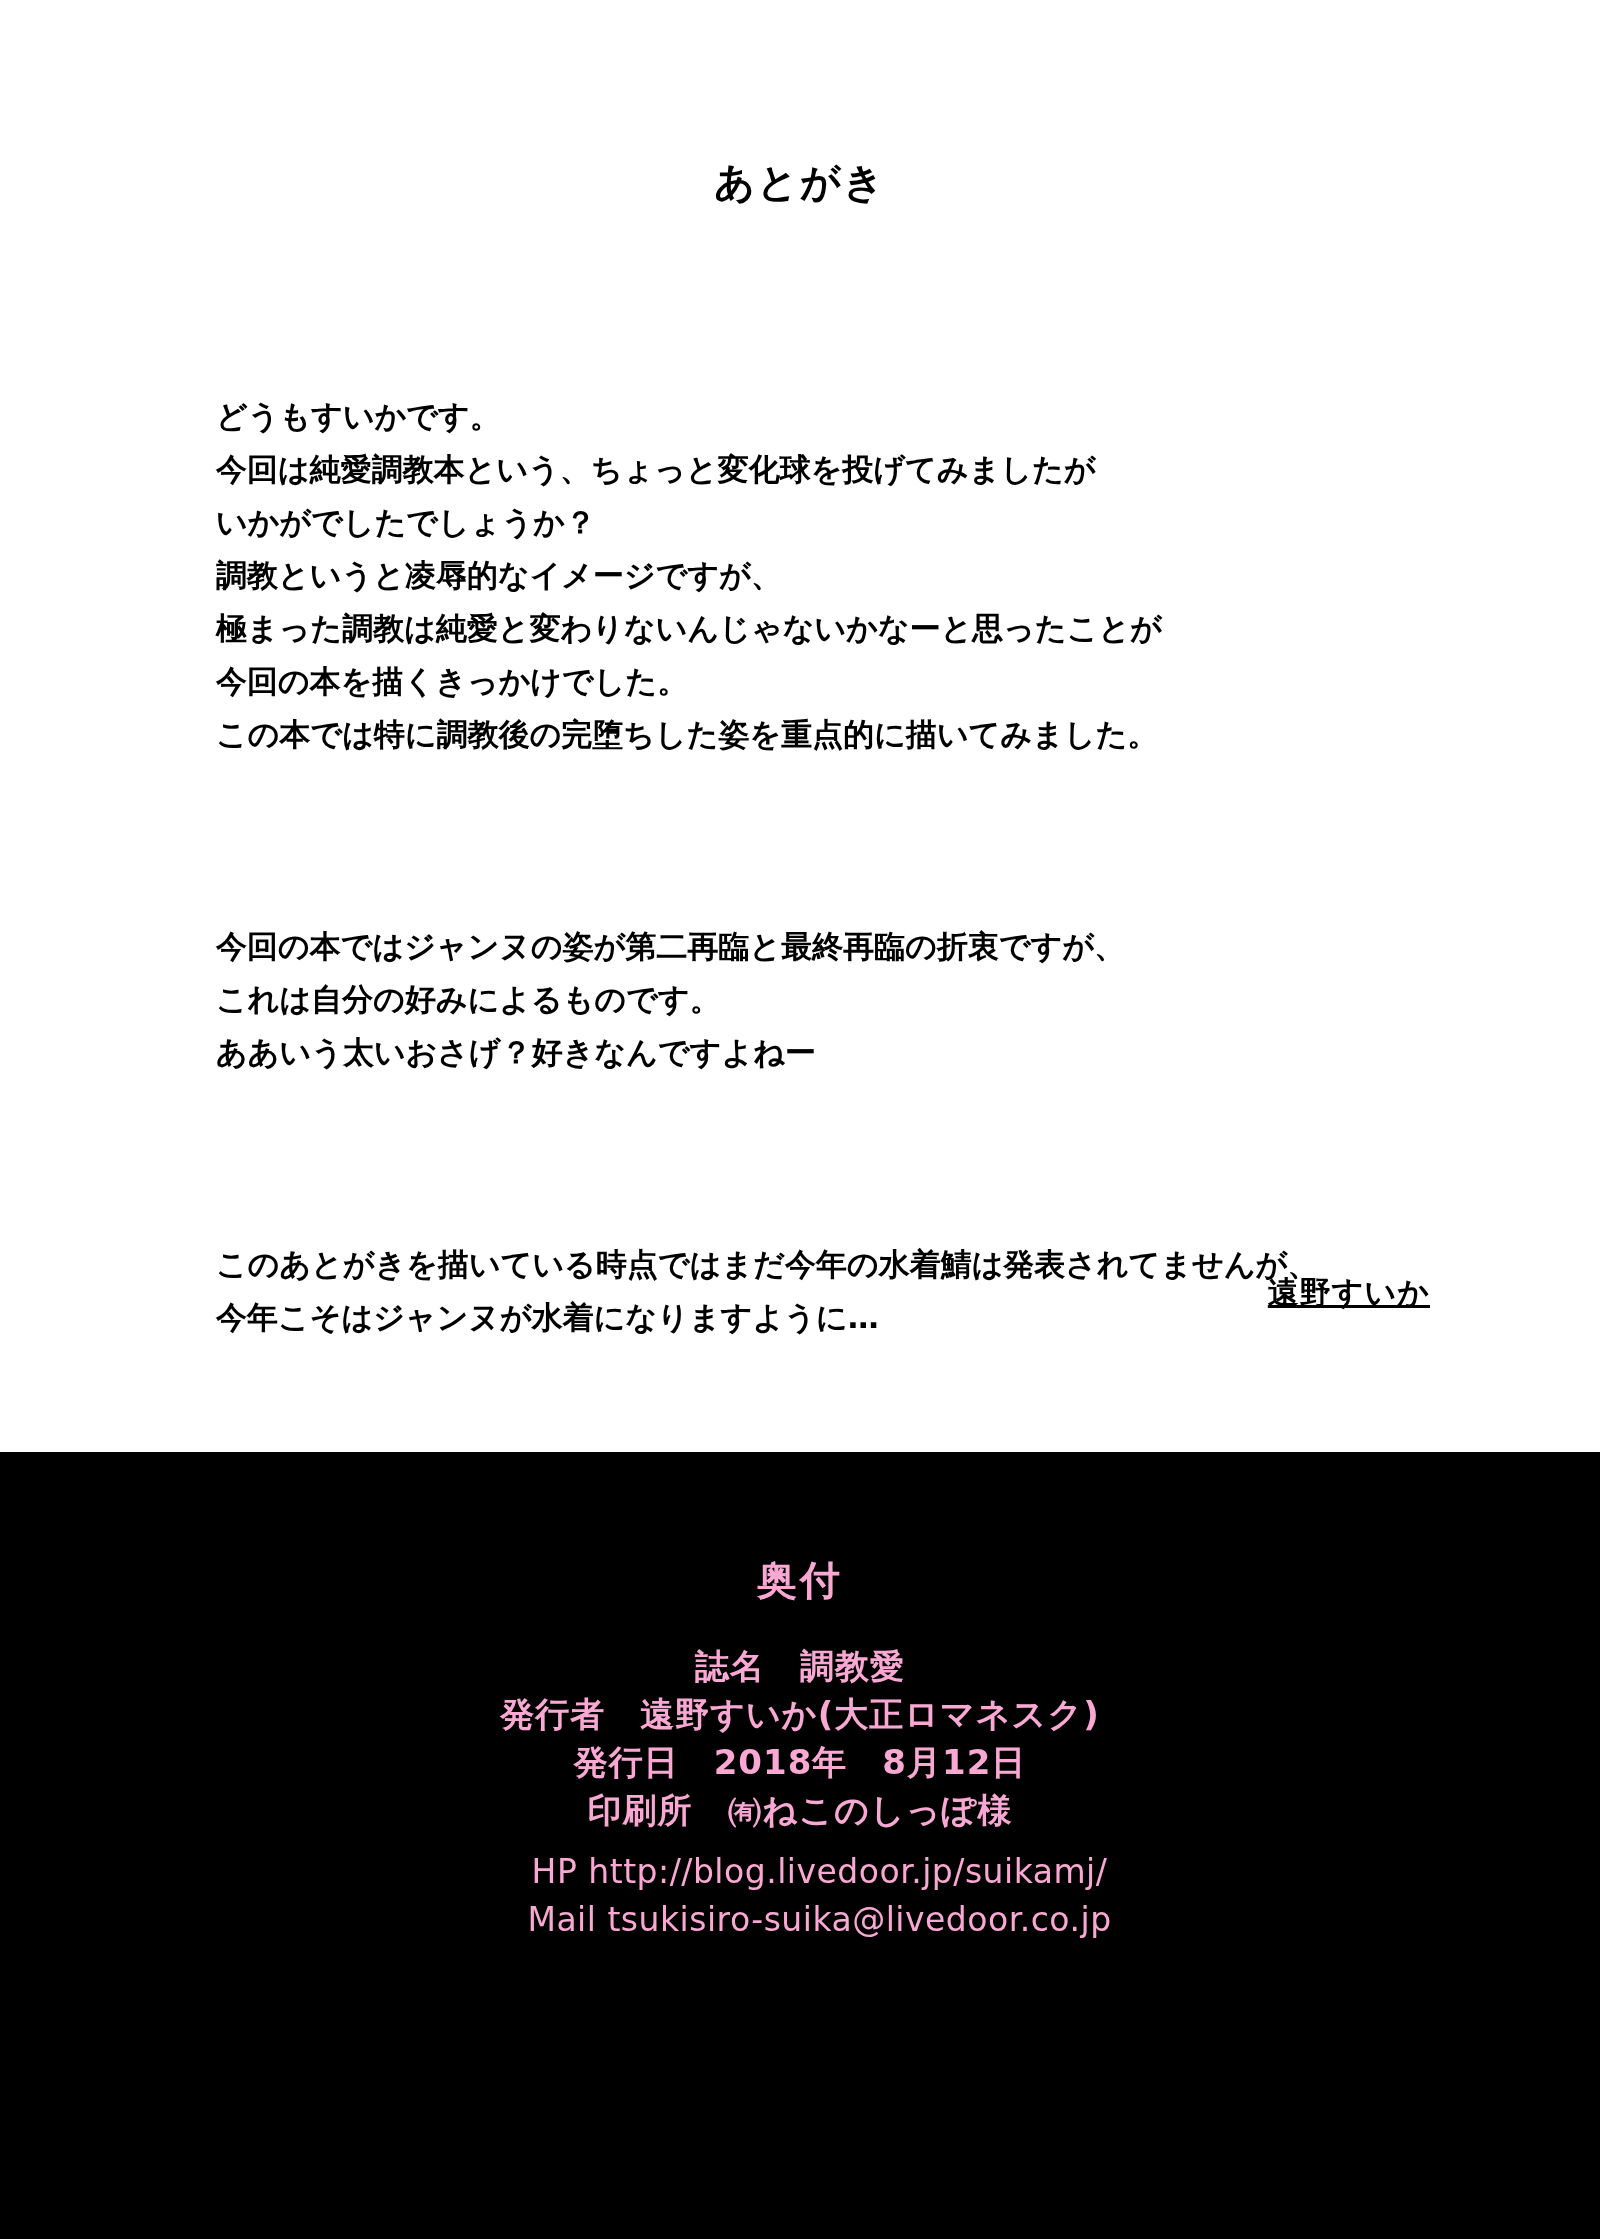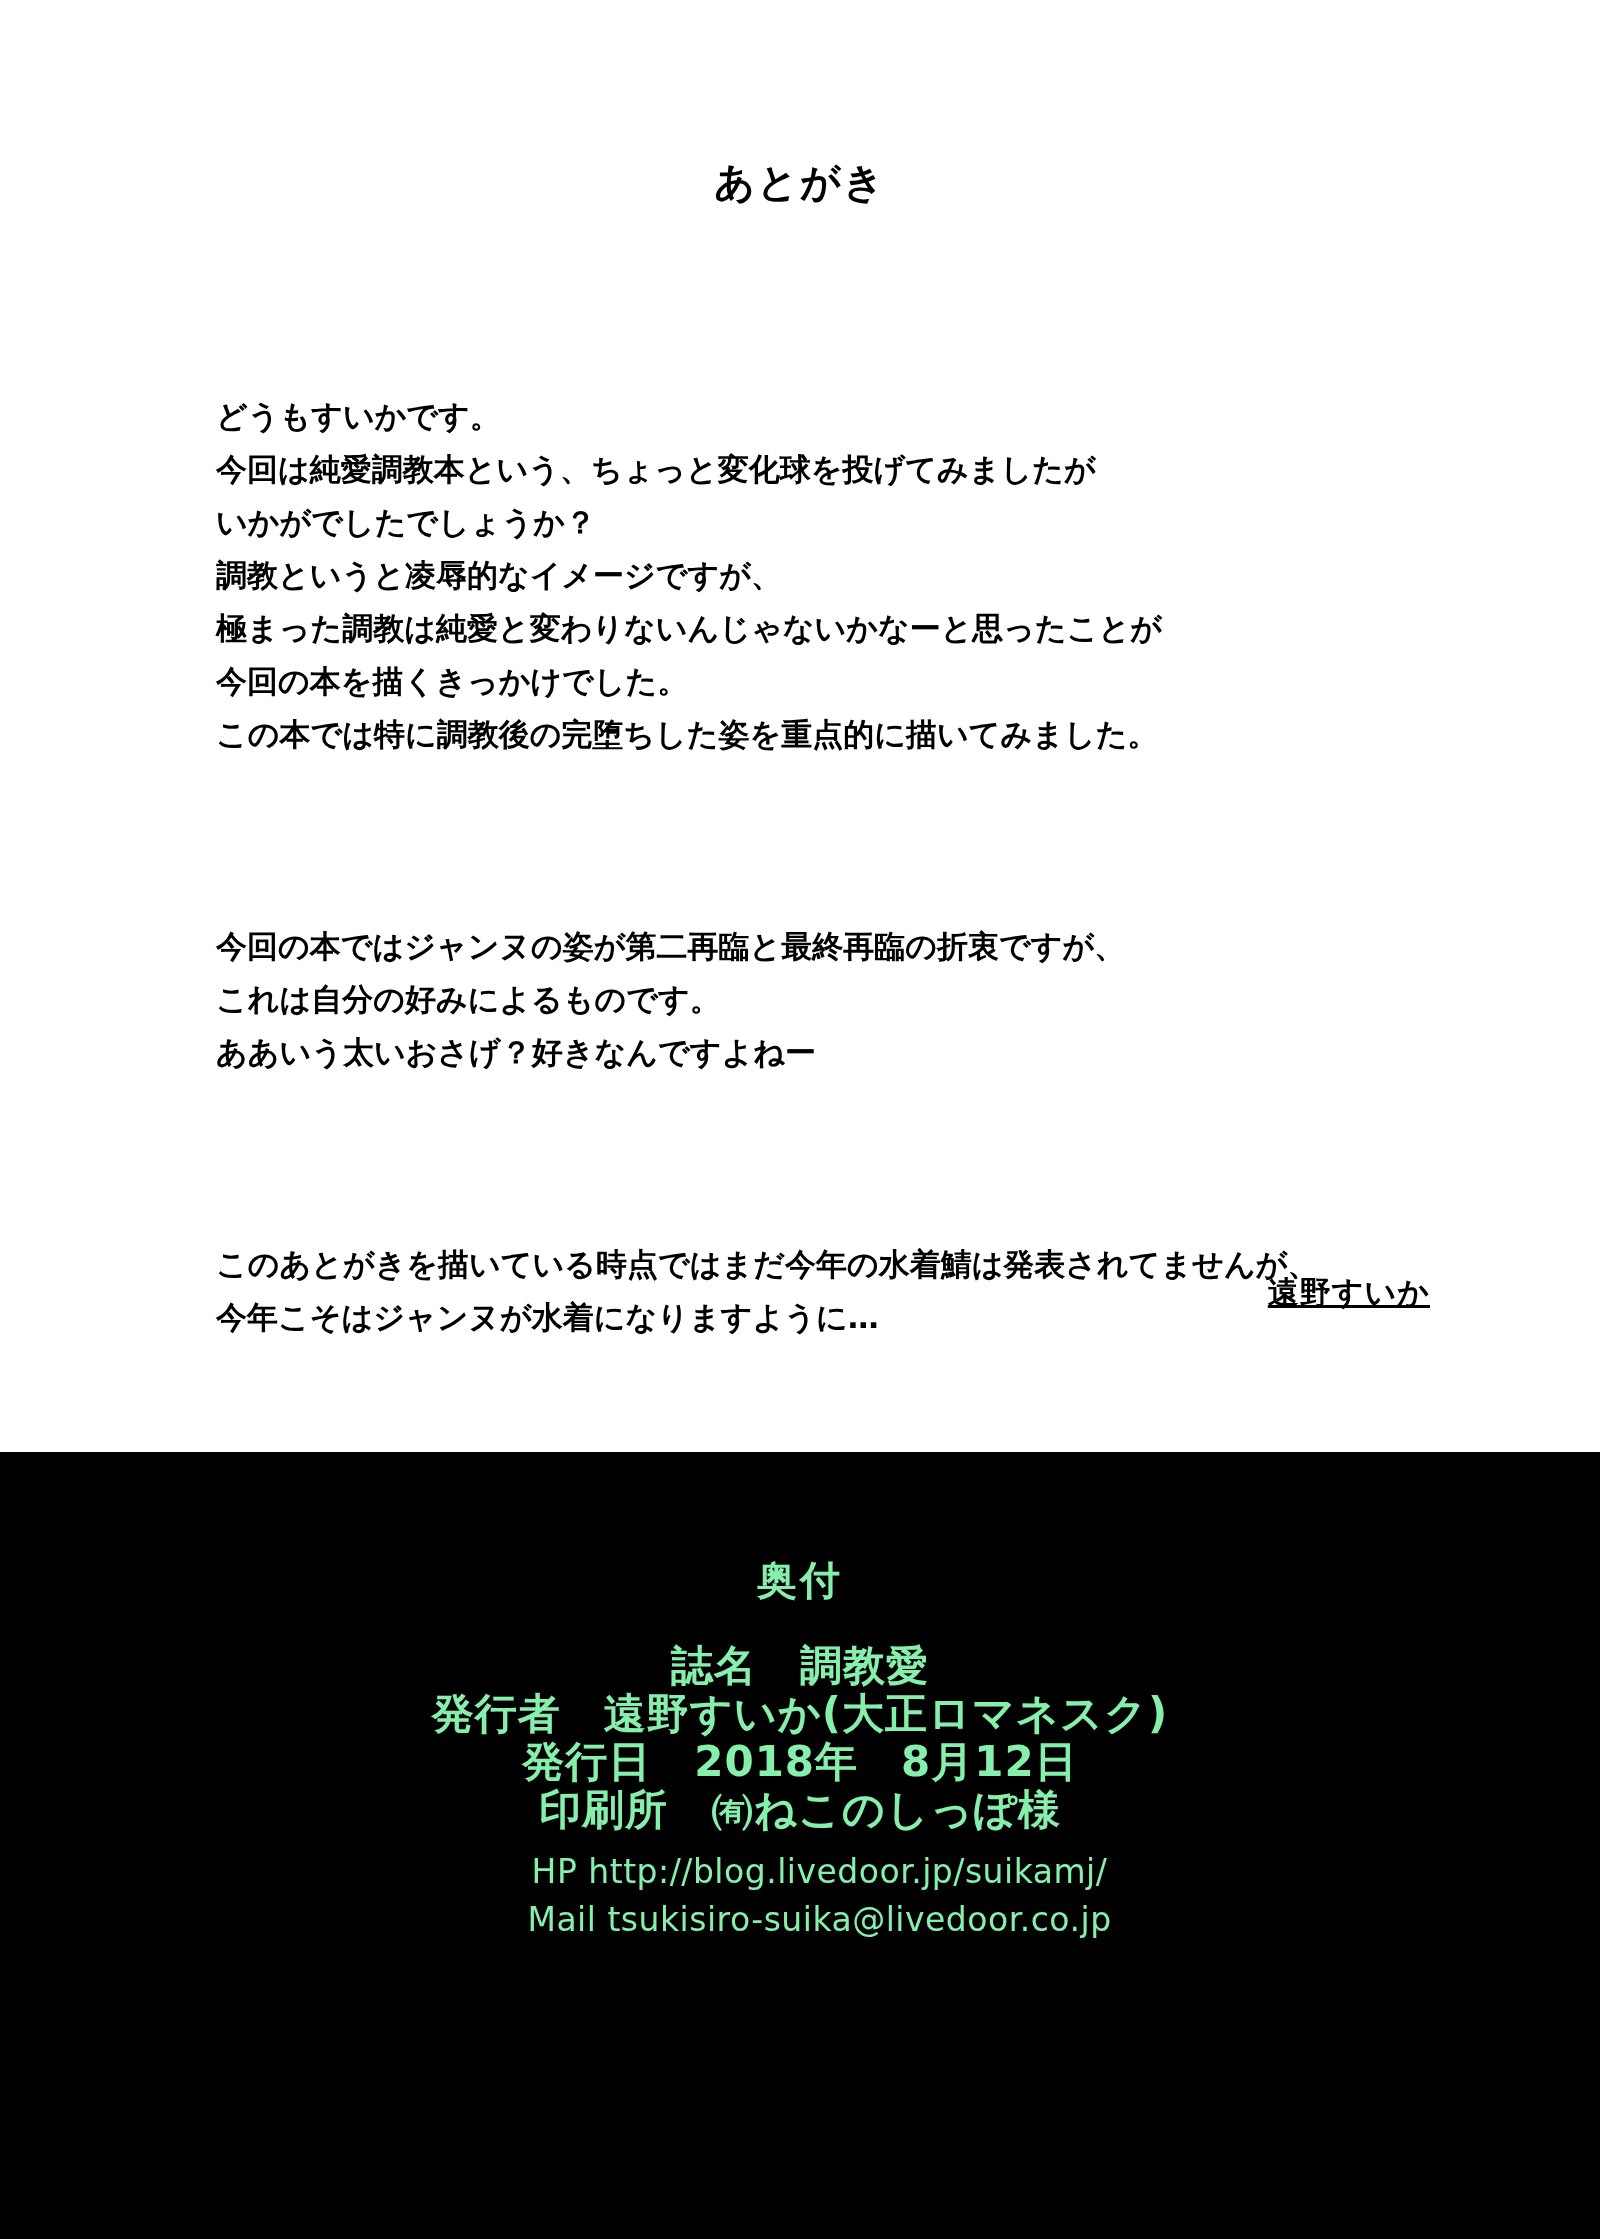--- a/index.html
+++ b/index.html
@@ -72,41 +72,41 @@
   }
 
   
   .colophon {
     position: absolute;
     left: 0;
     top: 1452px;
     width: 1600px;
     height: 787px;
     background: #000000;
-    color: #86efac;
+    color: #f9a8d4;
   }
 
   .colophon-title {
     position: absolute;
     left: 0;
     top: 68px;
     width: 1600px;
     text-align: center;
     font-size: 40px;
     font-weight: 700;
     letter-spacing: 3px;
   }
 
   .colophon-block {
     position: absolute;
     left: 0;
     top: 190px;
     width: 1600px;
     text-align: center;
-    font-size: 42px;
+    font-size: 34px;
     line-height: 48px;
     font-weight: 700;
     letter-spacing: 1px;
   }
   .colophon-line { display: block; }
 
   .colophon-contact {
     position: absolute;
     left: 0;
     top: 396px;

